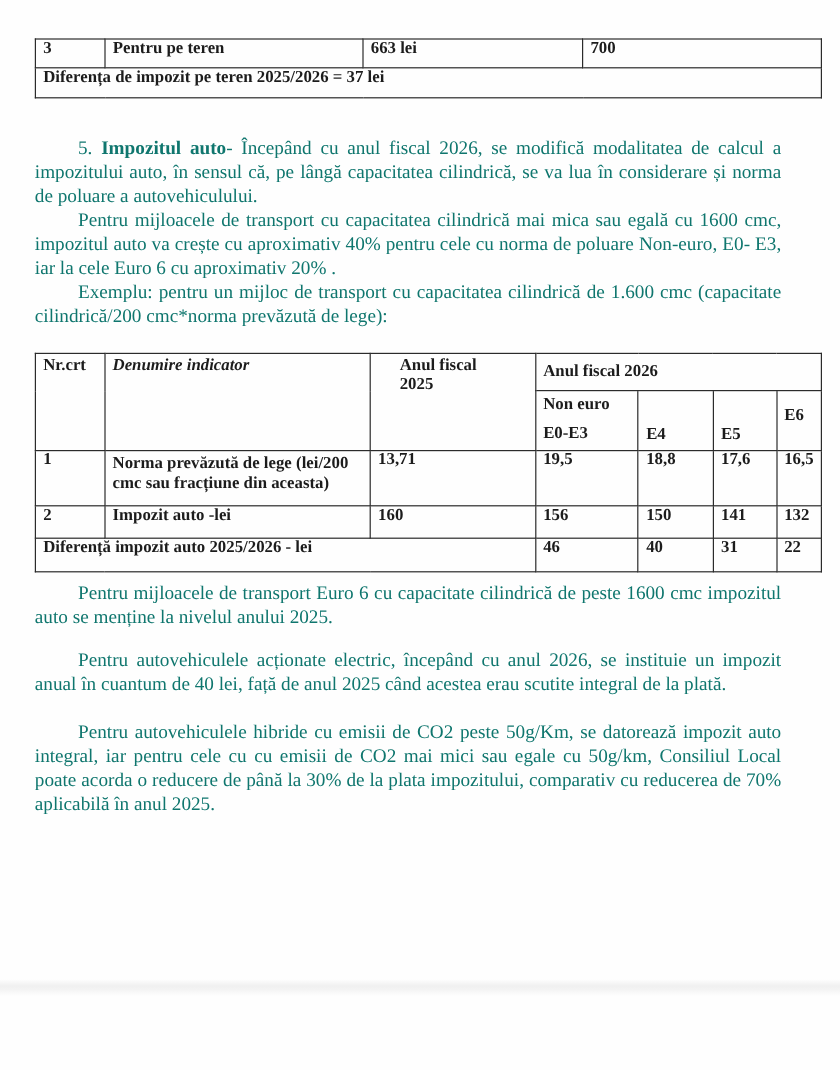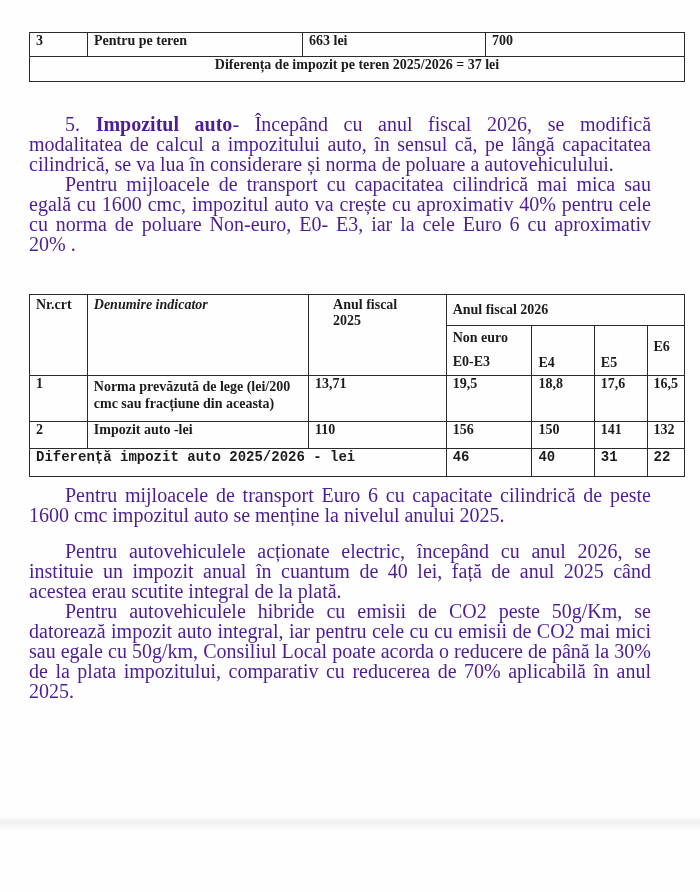--- a/index.html
+++ b/index.html
@@ -1,49 +1,50 @@
 <!DOCTYPE html>
 <html><head>
   <meta charset="utf-8">
   <style>
     html, body { margin: 0; padding: 0; background: #ffffff; }
     body { width: 700px; height: 892px; position: relative; overflow: hidden; color: #1a1a1a; }
     .page { position: absolute; left: 0; top: 0; width: 700px; height: 892px; background: #fefefe; }
     .tbl { position: absolute; border-collapse: collapse; font-family: "Liberation Serif", serif; font-weight: bold; font-size: 14px; color: #1c1c1c; }
     .tbl td { border: 1px solid #2b2b2b; padding: 0 6px; vertical-align: top; }
     .c { }
-    .para { position: absolute; left: 29px; width: 622px; font-family: "Liberation Serif", serif; font-size: 20px; line-height: 20px; color: #4c1d95; text-align: justify; }
+    .para { position: absolute; left: 29px; width: 622px; font-family: "Liberation Serif", serif; font-size: 16px; line-height: 20px; color: #0f766e; text-align: justify; }
     .indent { text-indent: 36px; }
     .b { font-weight: bold; }
     .scanline { position: absolute; left: 0; width: 700px; height: 14px; top: 816px; background: linear-gradient(#fefefe, #f0f0f0 40%, #f3f3f3 60%, #fefefe); }
   </style>
 </head>
 <body>
 
 <div class="page">
 
   <table class="tbl" style="left:29px; top:32px; width:656px;">
     <tbody>
         <tr style="height:24px;">
       <td style="width:45px;">3</td>
       <td style="width:202px;">Pentru pe teren</td>
       <td class="c" style="width:170px;">663 lei</td>
       <td class="c">700</td>
     </tr>
-    <tr style="height:25px;text-align:center;">
+    <tr style="height:25px;">
       <td colspan="4">Diferența de impozit pe teren 2025/2026 = 37 lei</td>
     </tr>
   </tbody>
     </table>
 
   <div class="para indent" style="top:114px;">
     <span>5.</span>
     <span class="b">Impozitul auto</span><span>- Începând cu anul fiscal 2026, se modifică modalitatea de calcul a impozitului auto, în sensul că, pe lângă capacitatea cilindrică, se va lua în considerare și norma de poluare a autovehiculului.</span>
   </div>
   <div class="para indent" style="top:174px;">Pentru mijloacele de transport cu capacitatea cilindrică mai mica sau egală cu 1600 cmc, impozitul auto va crește cu aproximativ 40% pentru cele cu norma de poluare Non-euro, E0- E3, iar la cele Euro 6 cu aproximativ 20% .</div>
+  <div class="para indent" style="top:234px;">Exemplu: pentru un mijloc de transport cu capacitatea cilindrică de 1.600 cmc (capacitate cilindrică/200 cmc*norma prevăzută de lege):</div>
 
   <table class="tbl" style="left:29px; top:294px; width:656px;">
     <tbody>
         <tr style="height:31px;">
       <td rowspan="2" style="width:45px; padding-top:2px;">Nr.crt</td>
       <td rowspan="2" style="width:212px; padding-top:2px;font-style:italic;">Denumire indicator</td>
       <td rowspan="2" class="c" style="width:90px; padding:2px 24px 0;">Anul fiscal 2025</td>
       <td colspan="4" class="c" style="vertical-align:middle;">Anul fiscal 2026</td>
     </tr>
     <tr style="height:50px;">
@@ -60,27 +61,27 @@
       <td style="padding-top:2px; line-height:17px;">Norma prevăzută de lege (lei/200 cmc sau fracțiune din aceasta)</td>
       <td class="c">13,71</td>
       <td class="c">19,5</td>
       <td class="c">18,8</td>
       <td class="c">17,6</td>
       <td class="c">16,5</td>
     </tr>
     <tr style="height:27px;">
       <td>2</td>
       <td>Impozit auto -lei</td>
-      <td class="c">110</td>
+      <td class="c">160</td>
       <td class="c">156</td>
       <td class="c">150</td>
       <td class="c">141</td>
       <td class="c">132</td>
     </tr>
-    <tr style="height:28px;font-family:Liberation Mono, monospace;">
+    <tr style="height:28px;">
       <td colspan="3" class="c">Diferență impozit auto 2025/2026 - lei</td>
       <td class="c">46</td>
       <td class="c">40</td>
       <td class="c">31</td>
       <td class="c">22</td>
     </tr>
   </tbody>
     </table>
 
   <div class="para indent" style="top:485px;">Pentru mijloacele de transport Euro 6 cu capacitate cilindrică de peste 1600 cmc impozitul auto se menține la nivelul anului 2025.</div>

